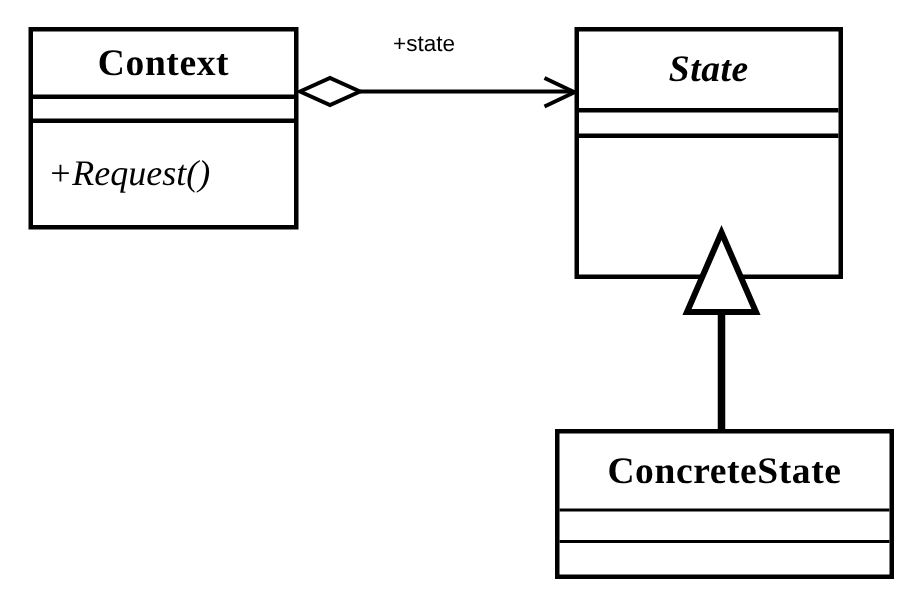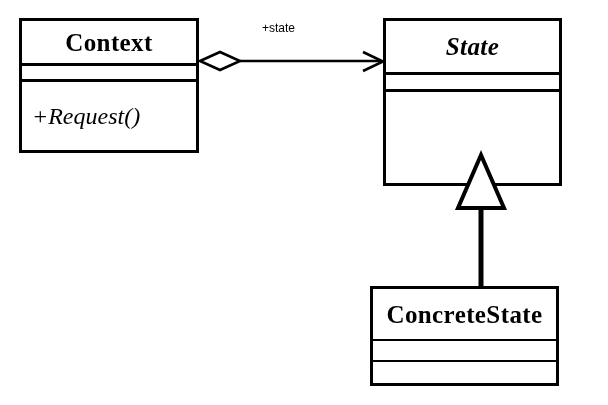--- a/index.html
+++ b/index.html
@@ -58,36 +58,36 @@
     color: #000000;
   }
   .compartment-members {
     justify-content: flex-start;
     padding-left: 10px;
     font-style: italic;
   }
   
   #class-context      { left: 19px;  top: 18px;  width: 180px; height: 135px; }
   #class-state        { left: 383px; top: 18px;  width: 179px; height: 168px; }
-  #class-concretestate{ left: 370px; top: 286px; width: 189px; height: 100px; }
+  #class-concretestate{ left: 370px; top: 286px; width: 226px; height: 100px; }
 
   
   #connector-layer {
     position: absolute;
     left: 0;
     top: 0;
     width: 608px;
     height: 405px;
     pointer-events: none;
   }
   
   .edge-label {
     position: absolute;
     font-family: "Liberation Sans", "DejaVu Sans", sans-serif;
-    font-size: 12px;
+    font-size: 15px;
     color: #000000;
     white-space: nowrap;
     line-height: 1;
   }
   #label-state-role { left: 262px; top: 22px; }
 </style>
 </head>
 <body>
 
 <div id="diagram-canvas">

